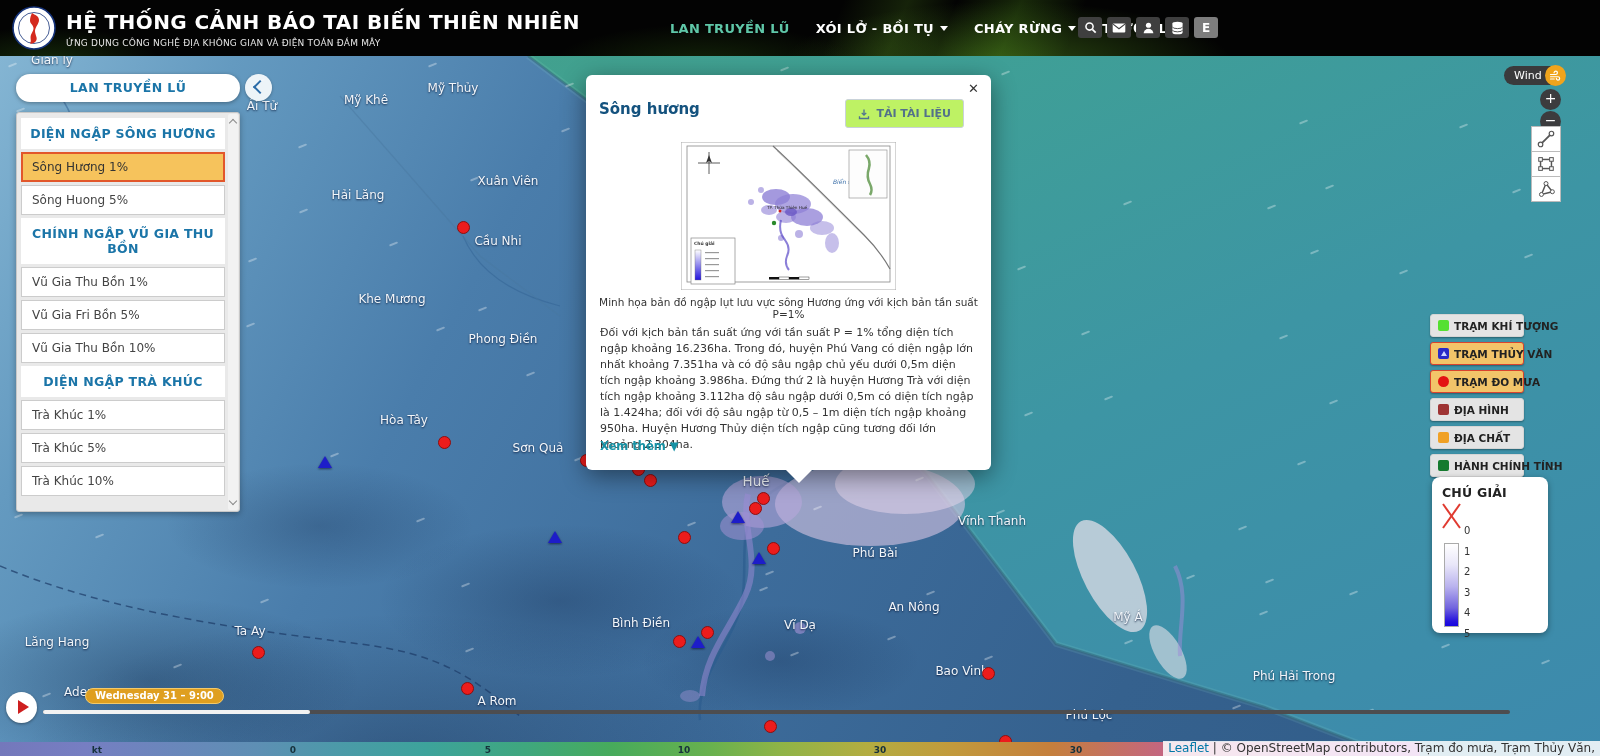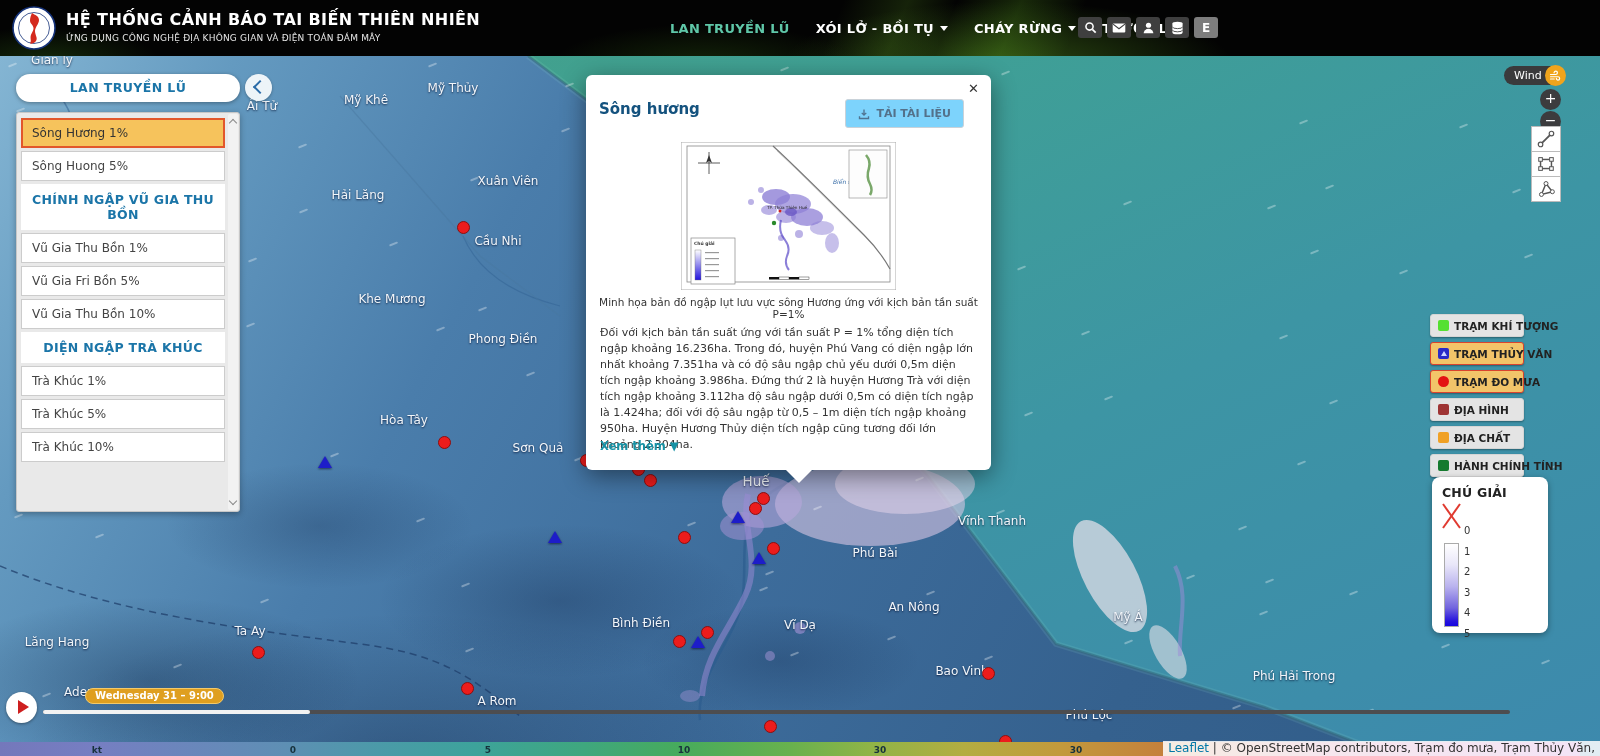--- a/index.html
+++ b/index.html
@@ -10,21 +10,21 @@
   .header { position:absolute; left:0; top:0; width:1600px; height:56px; background:#030303; z-index:60; }
   .header::before { content:''; position:absolute; inset:0;
     background:
       radial-gradient(320px 90px at 63% 115%, rgba(110,190,40,.38), transparent 70%),
       radial-gradient(220px 60px at 44% 118%, rgba(70,140,25,.25), transparent 70%),
       radial-gradient(160px 50px at 3% 110%, rgba(60,130,25,.30), transparent 70%),
       linear-gradient(112deg, transparent 52%, rgba(120,200,45,.16) 56%, transparent 59%, rgba(100,180,35,.22) 63%, transparent 67%);
   }
   .logo { position:absolute; left:12px; top:6px; width:44px; height:44px; }
   .brand { position:absolute; left:66px; top:10px; }
-  .brand-title { color:#fff; font-size:16px; font-weight:bold; letter-spacing:.4px; }
+  .brand-title { color:#fff; font-size:20px; font-weight:bold; letter-spacing:.4px; }
   .brand-sub { color:#e6e6e6; font-size:9px; margin-top:4px; letter-spacing:.2px; }
   .nav { position:absolute; left:670px; top:0; height:56px; display:flex; align-items:center; gap:26px; }
   .nav-item { color:#fff; font-size:13px; font-weight:bold; letter-spacing:.3px; cursor:pointer; white-space:nowrap; }
   .nav-item.active { color:#5fc7a8; }
   .nav-item.has-caret::after { content:''; display:inline-block; margin-left:6px; vertical-align:2px;
     border-left:4px solid transparent; border-right:4px solid transparent; border-top:5px solid #fff; }
   .hdr-icons { position:absolute; left:1078px; top:17px; display:flex; gap:5px; align-items:center; }
   .hdr-btn { width:24px; height:21px; background:#3f3f3f; border-radius:3px; display:flex; align-items:center; justify-content:center; cursor:pointer; }
   .hdr-btn.light { background:#7d7d7d; color:#fff; font-size:12px; font-weight:bold; }
 
@@ -76,21 +76,21 @@
   .scr-dn { bottom:6px; transform:rotate(-45deg); }
 
   
   .modal { position:absolute; left:586px; top:75px; width:405px; height:395px; background:#fff; border-radius:6px;
     box-shadow:0 6px 24px rgba(0,0,0,.45); z-index:40; }
   .modal-tail { position:absolute; left:200px; bottom:-13px; width:0; height:0;
     border-left:13px solid transparent; border-right:13px solid transparent; border-top:13px solid #fff; }
   .modal-close { position:absolute; right:12px; top:6px; color:#333; font-size:13px; font-weight:bold; cursor:pointer; }
   .modal-title { position:absolute; left:13px; top:25px; color:#14527e; font-size:15px; font-weight:bold; }
   .dl-btn { position:absolute; right:27px; top:24px; height:29px; padding:0 12px; border:1px solid #c9d2d9; border-radius:3px;
-    display:flex; align-items:center; gap:6px; color:#53718a; font-size:11px; font-weight:bold; cursor:pointer; background:#7dd3fc; }
+    display:flex; align-items:center; gap:6px; color:#53718a; font-size:11px; font-weight:bold; cursor:pointer; background:#bef264; }
   .modal-img { position:absolute; left:95px; top:67px; width:215px; height:148px; }
   .modal-caption { position:absolute; left:12px; right:12px; top:221px; text-align:center; font-size:10.5px; color:#333; }
   .modal-body { position:absolute; left:14px; right:13px; top:250px; font-size:11px; line-height:16px; color:#333; }
   .more-link { position:absolute; left:14px; top:364px; color:#1792a5; font-size:11.5px; font-weight:bold; cursor:pointer; }
 
   
   .wind-pill { position:absolute; left:1504px; top:66px; height:19px; padding:0 22px 0 10px; background:#3a3a3c; border-radius:11px;
     color:#fff; font-size:11px; line-height:19px; z-index:30; cursor:pointer; }
   .wind-ico { position:absolute; right:-2px; top:-1px; width:21px; height:21px; border-radius:50%; background:#f0a41c;
     display:flex; align-items:center; justify-content:center; }
@@ -128,21 +128,21 @@
   .play-btn { position:absolute; left:6px; top:692px; width:31px; height:31px; border-radius:50%; background:#fff;
     box-shadow:0 1px 3px rgba(0,0,0,.4); z-index:38; cursor:pointer; }
   .play-btn::after { content:''; position:absolute; left:12px; top:8px; width:0; height:0;
     border-top:7.5px solid transparent; border-bottom:7.5px solid transparent; border-left:11px solid #ce1f1f; }
   .track { position:absolute; left:43px; top:710px; width:1467px; height:4px; background:#4d4d4f; border-radius:2px; z-index:35; cursor:pointer; }
   .track-progress { position:absolute; left:0; top:0; width:267px; height:4px; background:#f2f2f2; border-radius:2px; }
   .time-tooltip { position:absolute; left:85px; top:688px; height:16px; line-height:14px; padding:0 9px; background:#df9f20;
     border:1px solid #f3c96a; border-radius:8px; color:#fff; font-size:10px; font-weight:bold; z-index:36; white-space:nowrap; }
 
   
-  #scalebar { position:absolute; left:0; bottom:0; width:1580px; height:14px; z-index:36;
+  #scalebar { position:absolute; left:0; bottom:0; width:1420px; height:14px; z-index:36;
     background:linear-gradient(90deg,#7478bb 0%,#767ec2 6%,#5e8fb4 18%,#4b9aa8 24%,#3da39b 30%,#3fa77e 37%,#47ab5c 43%,#68b14e 50%,#8fb447 55%,#b3ad41 61%,#c29a3c 67%,#c57f3c 74%,#c4628a 83%,#ba53a6 91%,#b04cc0 100%); }
   .scale-label { position:absolute; bottom:1px; transform:translateX(-50%); font-size:9px; color:#17323c; font-weight:bold; }
   .attribution { position:absolute; right:0; bottom:0; height:15px; background:rgba(255,255,255,.85); z-index:37;
     font-size:12px; color:#333; line-height:15px; padding:0 5px; white-space:nowrap; }
   .attribution .leaflet { color:#0078a8; cursor:pointer; }
 </style>
 </head>
 <body>
 
 <div class="map">
@@ -360,20 +360,21 @@
         </svg>
     </div>
     <div class="hdr-btn light">E</div>
   </div>
 </div>
 
 <div class="side-title">LAN TRUYỀN LŨ</div>
 <div class="collapse-btn"></div>
 <div class="side-panel">
   <div id="side-list">
+      <div class="side-header">DIỆN NGẬP SÔNG HƯƠNG</div>
       <div class="side-item active">Sông Hương 1%</div>
       <div class="side-item">Sông Huong 5%</div>
       <div class="side-header">CHÍNH NGẬP VŨ GIA THU BỒN</div>
       <div class="side-item">Vũ Gia Thu Bồn 1%</div>
       <div class="side-item">Vũ Gia Fri Bồn 5%</div>
       <div class="side-item">Vũ Gia Thu Bồn 10%</div>
       <div class="side-header">DIỆN NGẬP TRÀ KHÚC</div>
       <div class="side-item">Trà Khúc 1%</div>
       <div class="side-item">Trà Khúc 5%</div>
       <div class="side-item">Trà Khúc 10%</div>

